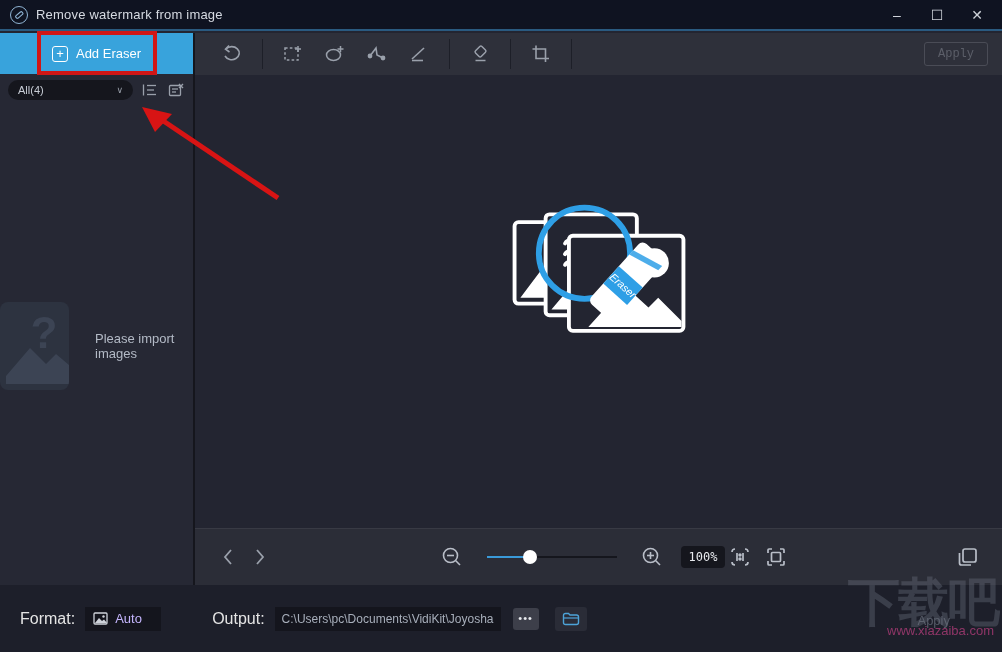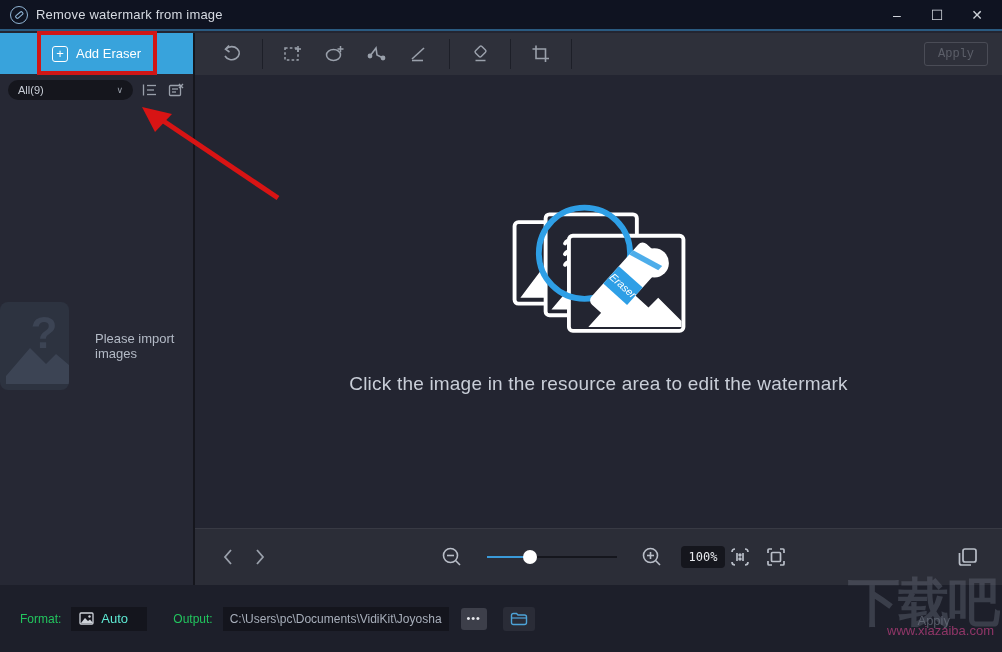--- a/index.html
+++ b/index.html
@@ -99,26 +99,26 @@
     display:flex; align-items:center; justify-content:center;
     font-size:12px; color:#e8eaee; font-family:"DejaVu Sans Mono", monospace;
   }
   .compare-wrap{ margin-left:auto; }
 
   
   .statusbar{
     position:absolute; left:0; top:585px; width:1002px; height:67px; background:#1d1f2a;
     display:flex; align-items:center; padding:0 20px; gap:10px;
   }
-  .sb-label{ font-size:12px; color:#22c55e; }
+  .sb-label{ font-size:16px; color:#e5e5e5; }
   .format-field{
     width:76px; height:24px; background:#14151d; display:flex; align-items:center; gap:7px;
     padding:0 8px; cursor:pointer;
   }
-  .format-field .val{ font-size:13px; color:#5eead4; }
+  .format-field .val{ font-size:13px; color:#c4b5fd; }
   .output-field{
     width:226px; height:24px; background:#14151d; display:flex; align-items:center;
     padding:0 7px; overflow:hidden; white-space:nowrap;
   }
   .output-field .val{ font-size:12px; color:#a7aeba; overflow:hidden; text-overflow:clip; }
   .dots-btn{
     width:26px; height:22px; background:#3d3f4a; border:none; border-radius:3px; color:#e8eaee;
     font-size:11px; letter-spacing:1px; cursor:pointer; margin-left:2px; font-family:inherit; line-height:1;
   }
   .folder-btn{
@@ -170,21 +170,21 @@
     <div class="sidebar">
       <div class="sidebar-header">
         <button class="add-files-btn">
           <span class="plus-box">+</span>
           <span>Add Eraser</span>
         </button>
       </div>
 
       <div class="sidebar-filter">
         <div class="filter-select">
-          <span class="val">All(9)</span>
+          <span class="val">All(4)</span>
           <span class="chev">∨</span>
         </div>
         <span class="mini-icon">
           <svg width="16" height="14" viewBox="0 0 16 14" fill="none" stroke="#9aa0ab" stroke-width="1.3">
             <line x1="1.5" y1="1.5" x2="1.5" y2="12.5"></line>
             <line x1="5" y1="2.5" x2="14" y2="2.5"></line>
               <line x1="5" y1="7" x2="12" y2="7"></line>
               <line x1="5" y1="11.5" x2="14" y2="11.5"></line>
           </svg>
         </span>
@@ -285,21 +285,20 @@
             <circle cx="80" cy="62" r="47" fill="none" stroke="#2e9fe6" stroke-width="6"></circle>
 
             <g transform="translate(122,92) rotate(42)">
               <rect x="-16" y="-44" width="33" height="84" rx="6" fill="#fff"></rect>
               <rect x="-16" y="-8" width="33" height="24" fill="#2e9fe6"></rect>
               <path d="M-16 -30 L17 -38 L17 -32 L-16 -24 Z" fill="#2e9fe6" opacity=".85"></path>
               <text x="0.5" y="8" font-size="11" font-style="italic" fill="#fff" text-anchor="middle">Eraser</text>
             </g>
           </svg>
         </div>
-        <div class="hint-text">Click the image in the resource area to edit the watermark</div>
       </div>
 
       <div class="viewerbar">
         <span class="nav-chev">
           <svg width="12" height="18" viewBox="0 0 12 18" fill="none" stroke="#9aa0ab" stroke-width="1.8">
             <path d="M9 2 L3 9 L9 16"></path>
           </svg>
         </span>
         <span class="nav-chev">
           <svg width="12" height="18" viewBox="0 0 12 18" fill="none" stroke="#9aa0ab" stroke-width="1.8">
@@ -360,21 +359,21 @@
     <span class="sb-label">Format:</span>
     <div class="format-field">
       <svg width="15" height="13" viewBox="0 0 15 13">
         <rect x="1" y="1" width="13" height="11" rx="1" fill="none" stroke="#cfd3da" stroke-width="1.3"></rect>
         <circle cx="10.5" cy="4.5" r="1.2" fill="#cfd3da"></circle>
         <polygon points="2,11 6,6 9,9 11,7.5 14,11" fill="#cfd3da"></polygon>
       </svg>
       <span class="val">Auto</span>
     </div>
 
-    <span class="sb-label" style="margin-left:16px;">Output:</span>
+    <span class="sb-label" style="margin-left:41px;">Output:</span>
     <div class="output-field">
       <span class="val">C:\Users\pc\Documents\VidiKit\Joyoshare Wa</span>
     </div>
     <button class="dots-btn">•••</button>
     <button class="folder-btn">
       <svg width="18" height="14" viewBox="0 0 18 14">
         <path d="M1.5 3.5 Q1.5 1.5 3.5 1.5 H6.5 L8 3 H14.5 Q16.5 3 16.5 5 V10.5 Q16.5 12.5 14.5 12.5 H3.5 Q1.5 12.5 1.5 10.5 Z" fill="none" stroke="#4da3d8" stroke-width="1.4"></path>
         <path d="M2 6 H16" stroke="#4da3d8" stroke-width="1.2" fill="none"></path>
       </svg>
     </button>

